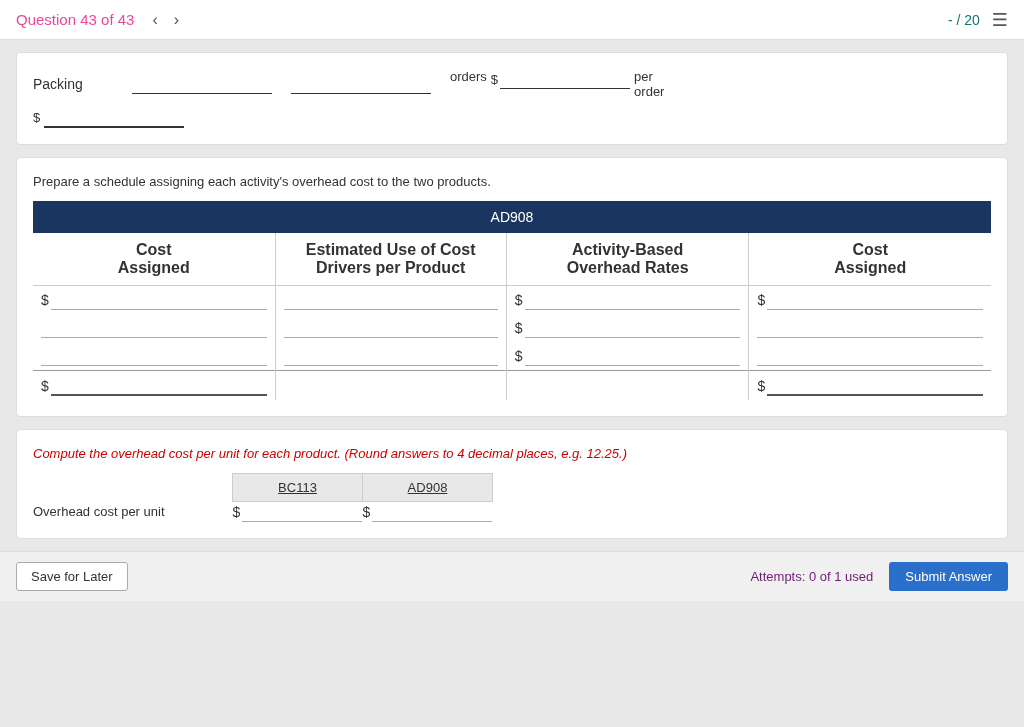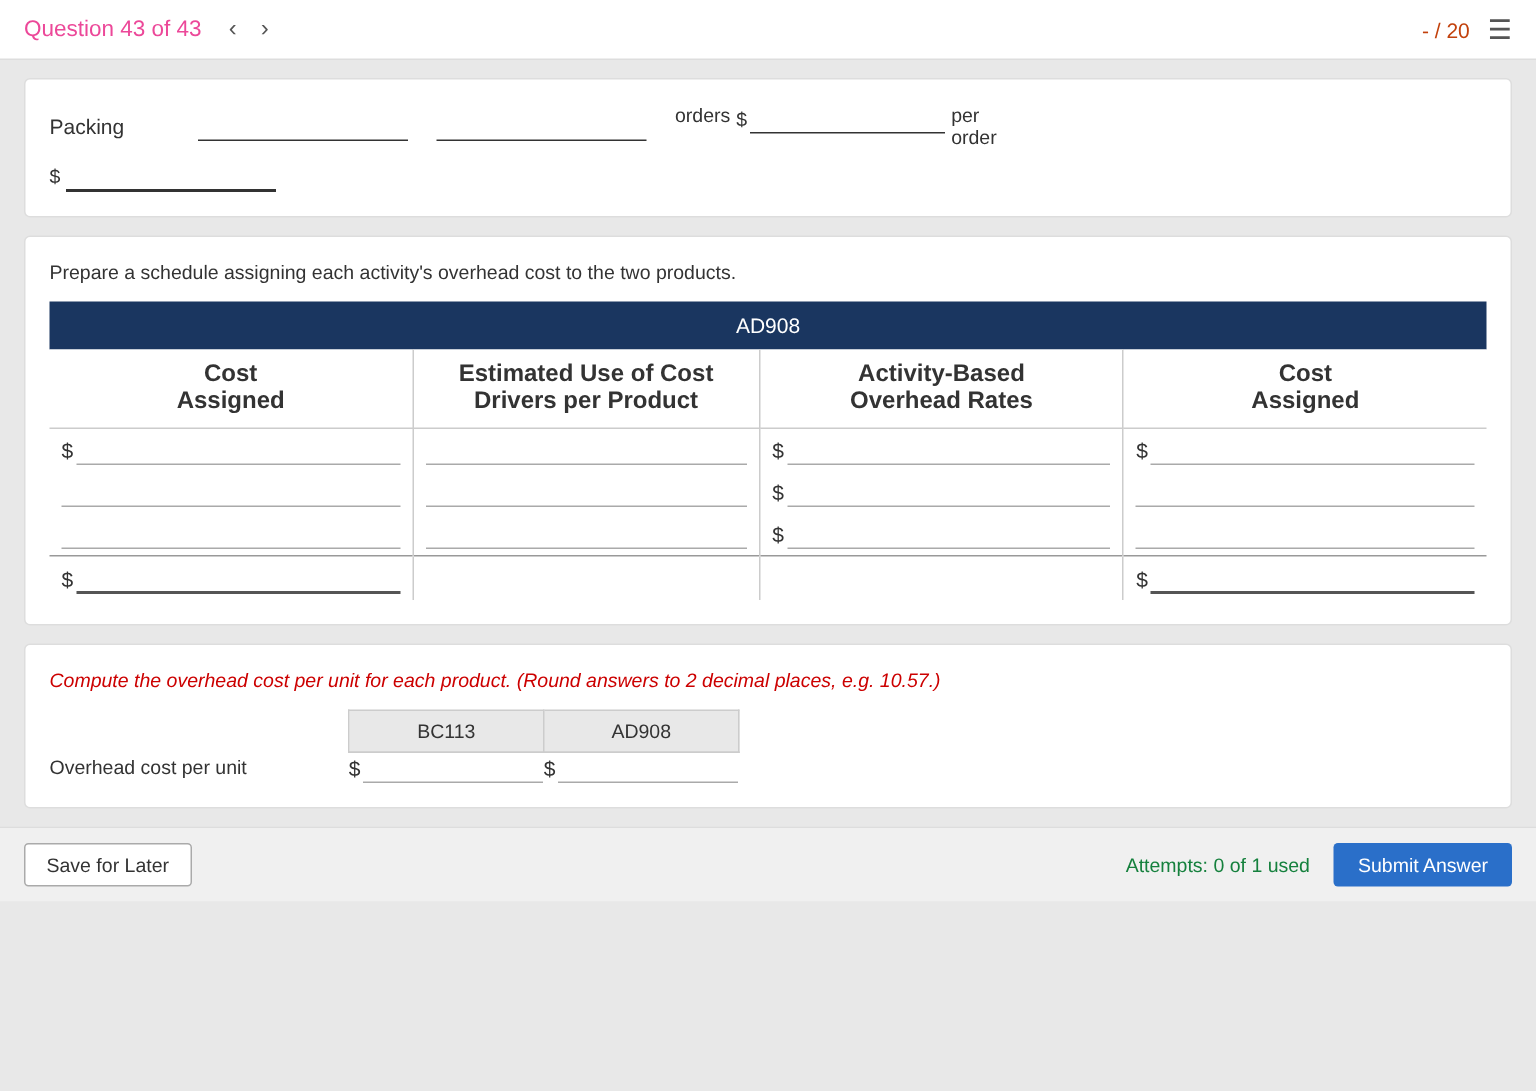--- a/index.html
+++ b/index.html
@@ -41,21 +41,21 @@
       color: #555;
       padding: 2px 6px;
     }
     .nav-right {
       display: flex;
       align-items: center;
       gap: 12px;
     }
     .nav-score {
       font-size: 14px;
-      color: #c2410c;
+      color: #0f766e;
     }
     .nav-list-icon {
       font-size: 18px;
       cursor: pointer;
       color: #555;
     }
 
     
     .content-area {
       padding: 12px 16px;
@@ -221,20 +221,21 @@
       border-collapse: collapse;
       max-width: 460px;
     }
     .overhead-header-row th {
       text-align: center;
       padding: 6px 8px;
       font-size: 13px;
       font-weight: normal;
       background: #e8e8e8;
       border: 1px solid #ccc;
+      text-decoration: underline;
     }
     .overhead-header-row th:first-child {
       background: transparent;
       border: none;
     }
     .overhead-label-cell {
       font-size: 13px;
       color: #333;
     }
 
@@ -256,21 +257,21 @@
       cursor: pointer;
       color: #333;
     }
     .footer-right {
       display: flex;
       align-items: center;
       gap: 16px;
     }
     .attempts-text {
       font-size: 13px;
-      color: #15803d;
+      color: #701a75;
     }
     .submit-btn {
       background: #2a6fc9;
       color: #fff;
       border: none;
       border-radius: 3px;
       padding: 7px 16px;
       font-size: 13px;
       cursor: pointer;
     }
@@ -409,21 +410,21 @@
             </div>
           </td>
         </tr>
       </tbody>
     </table>
   </div>
 
   <div class="card">
     <p class="bottom-instruction">
       <span>Compute the overhead cost per unit for each product.</span>
-      <span class="red-note" style="color:#cc0000; font-style:italic;">(Round answers to 2 decimal places, e.g. 10.57.)</span>
+      <span class="red-note" style="color:#cc0000; font-style:italic;">(Round answers to 4 decimal places, e.g. 12.25.)</span>
     </p>
 
     <table class="overhead-table">
       <thead>
         <tr class="overhead-header-row">
           <th style="width:200px;"></th>
           <th style="width:130px;">BC113</th>
           <th style="width:130px;">AD908</th>
         </tr>
       </thead>

